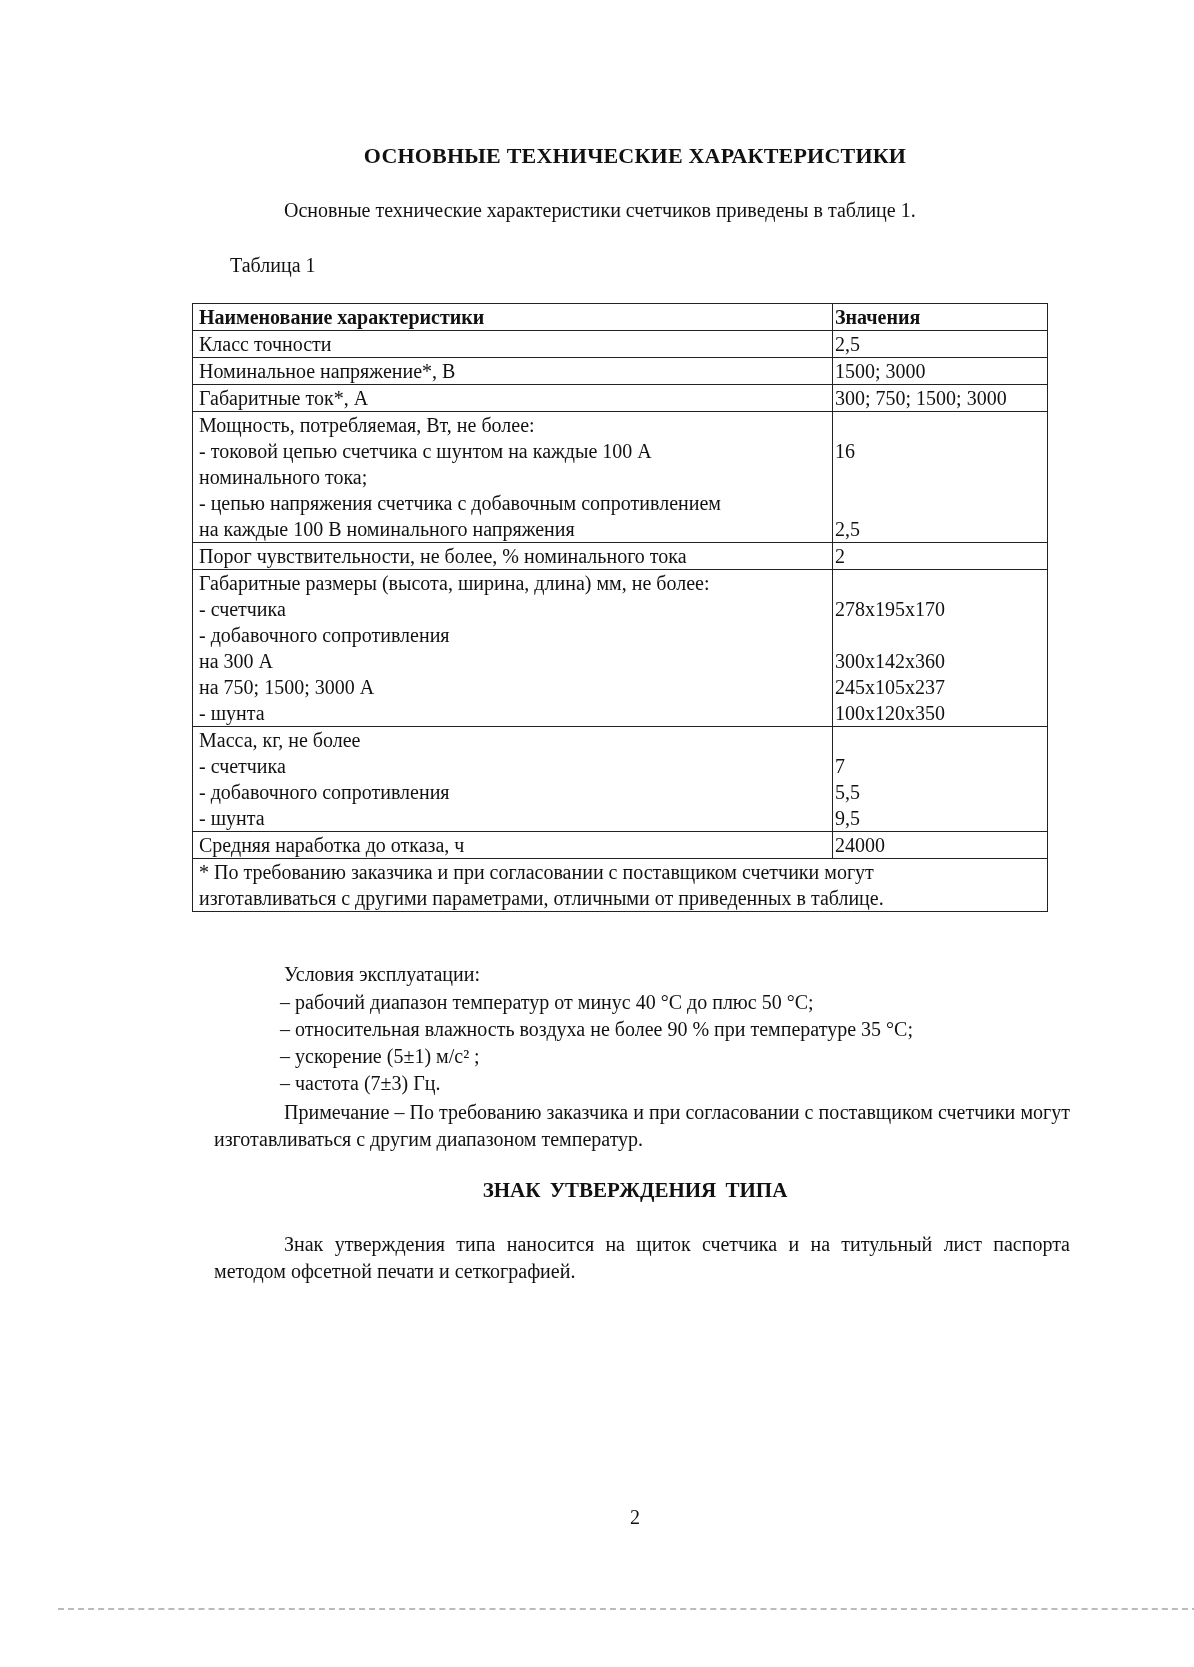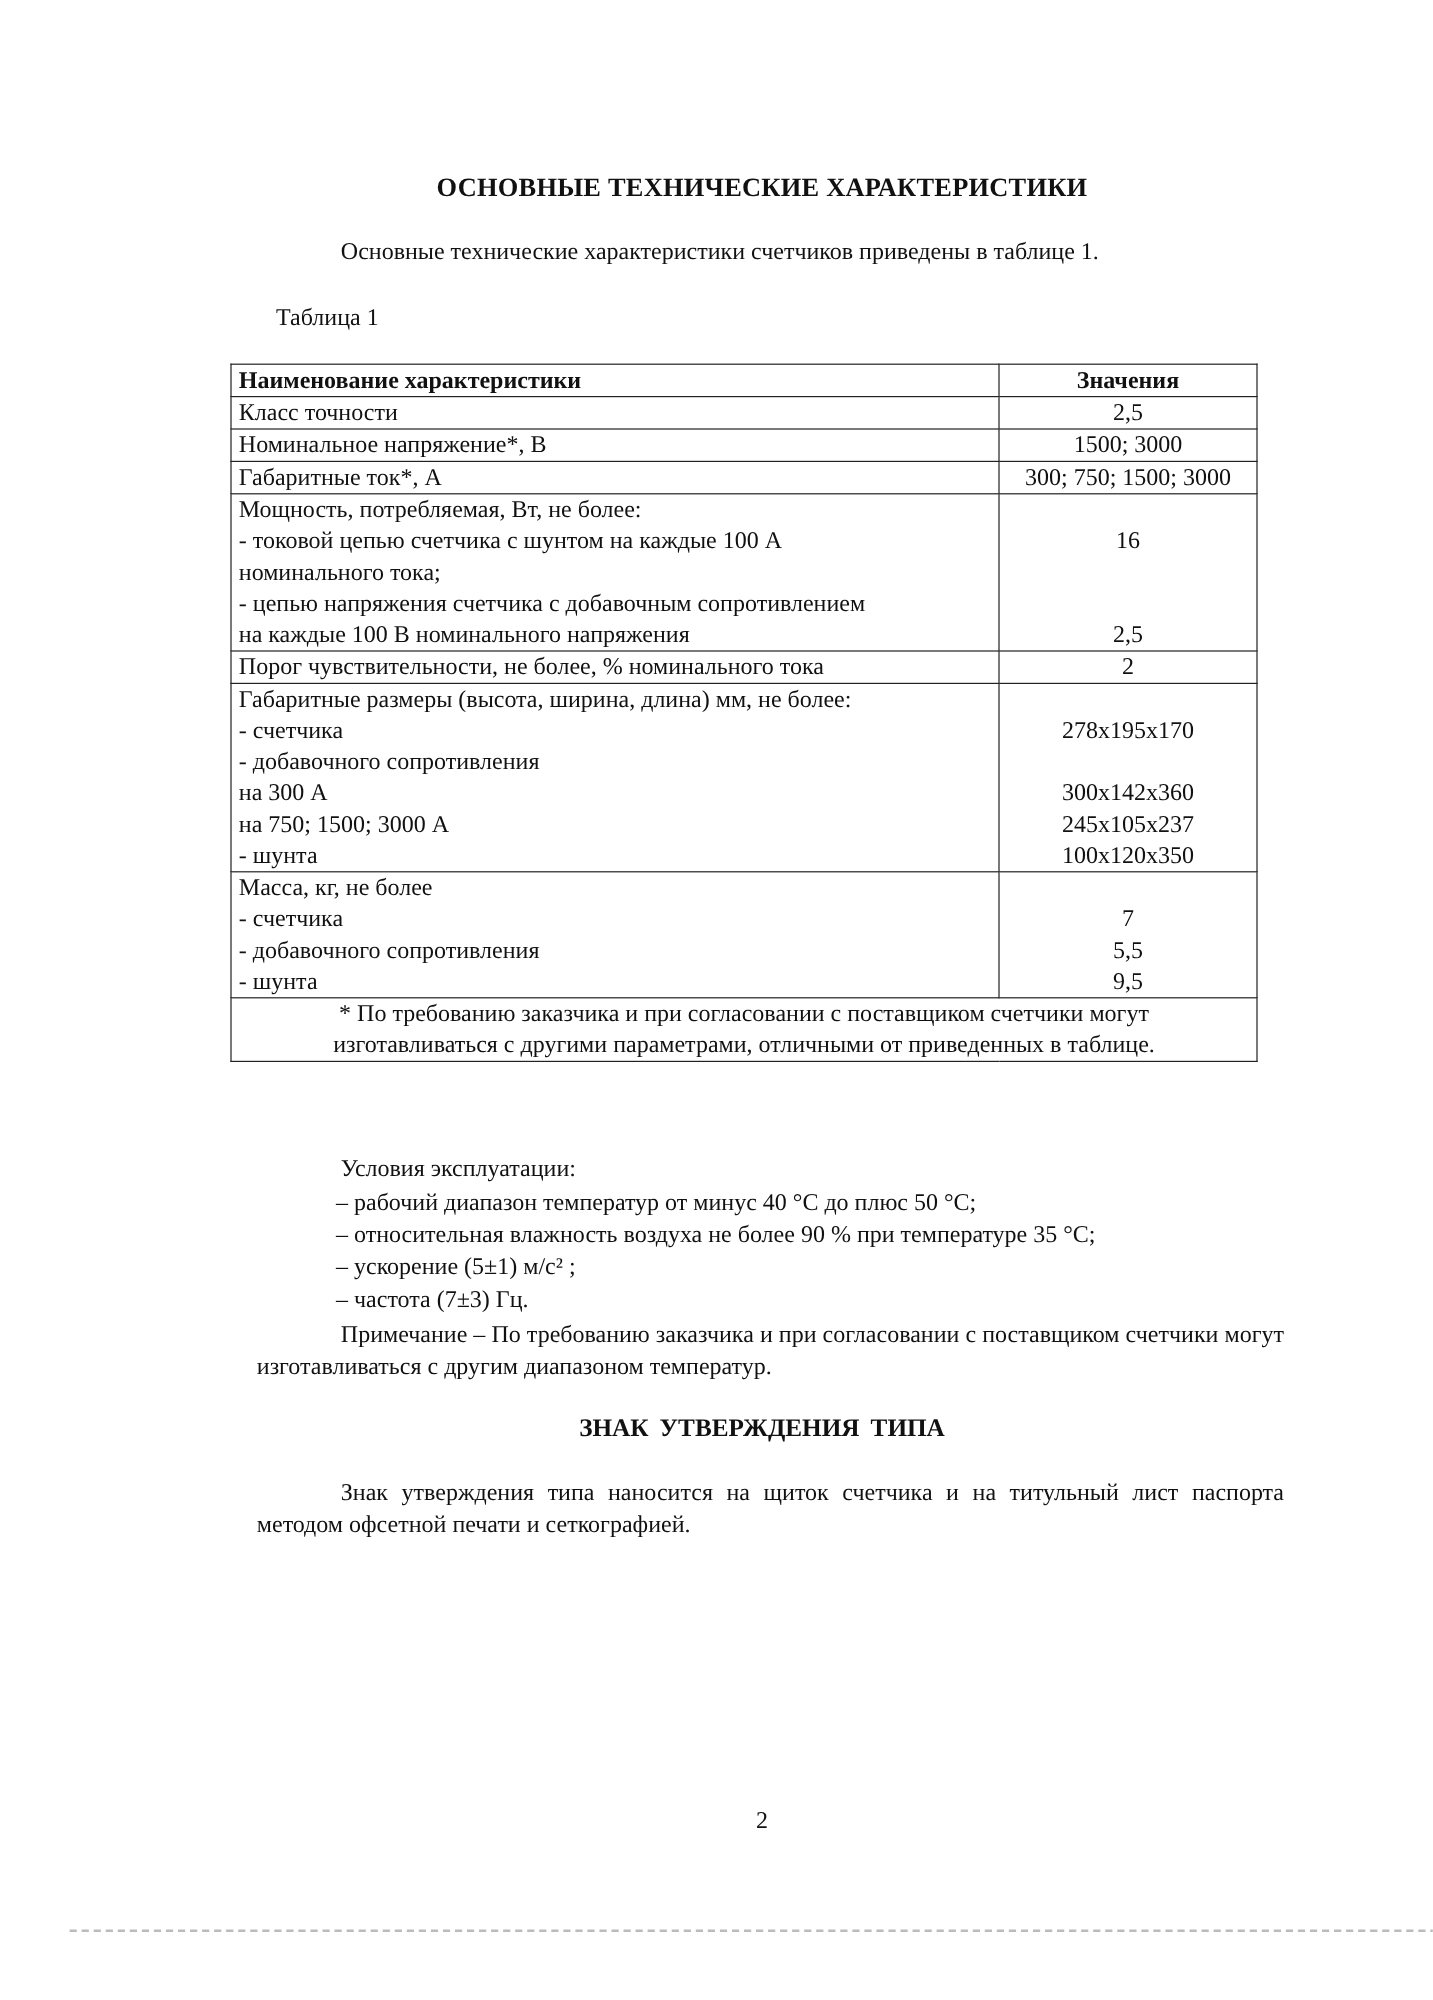--- a/index.html
+++ b/index.html
@@ -15,23 +15,23 @@
     .intro { left: 246px; top: 199px; font-size: 20px; }
     .caption { left: 192px; top: 254px; font-size: 20px; }
     table.spec {
       position: absolute; left: 192px; top: 303px; width: 856px;
       border-collapse: collapse; font-size: 20px; line-height: 26px;
     }
     table.spec td, table.spec th {
       border: 1.4px solid #222; padding: 0 6px; vertical-align: top;
     }
     table.spec th { font-weight: bold; text-align: left; }
-    table.spec th.val, table.spec td.val { text-align: center; width: 210px; padding: 0 2px; }
+    table.spec th.val, table.spec td.val { width: 210px; padding: 0 2px; }
     .line { display: block; height: 26px; white-space: nowrap; }
-    td.note { text-align: center; padding: 0 4px; }
+    td.note { text-align: left; padding: 0 4px; }
     .cond { left: 246px; font-size: 20px; }
     .just {
       left: 176px; width: 856px; font-size: 20px; line-height: 27px;
       text-align: justify; text-indent: 70px;
     }
     .h2 {
       left: 0; width: 1194px; text-align: center; top: 1178px;
       font-weight: bold; font-size: 21px; word-spacing: 4px;
     }
     .pagenum { left: 0; width: 1194px; text-align: center; top: 1506px; font-size: 20px; }
@@ -128,20 +128,28 @@
           <span class="line">- добавочного сопротивления</span>
           <span class="line">- шунта</span>
         </td>
         <td class="val">
           <span class="line"></span>
           <span class="line">7</span>
           <span class="line">5,5</span>
           <span class="line">9,5</span>
         </td>
       </tr>
+      <tr>
+        <td>
+          <span class="line">Средняя наработка до отказа, ч</span>
+        </td>
+        <td class="val">
+          <span class="line">24000</span>
+        </td>
+      </tr>
     </tbody>
   <tfoot>
     <tr>
       <td class="note" colspan="2">
         <span class="line">* По требованию заказчика и при согласовании с поставщиком счетчики могут</span>
         <span class="line">изготавливаться с другими параметрами, отличными от приведенных в таблице.</span>
       </td>
     </tr>
   </tfoot>
 </table>

